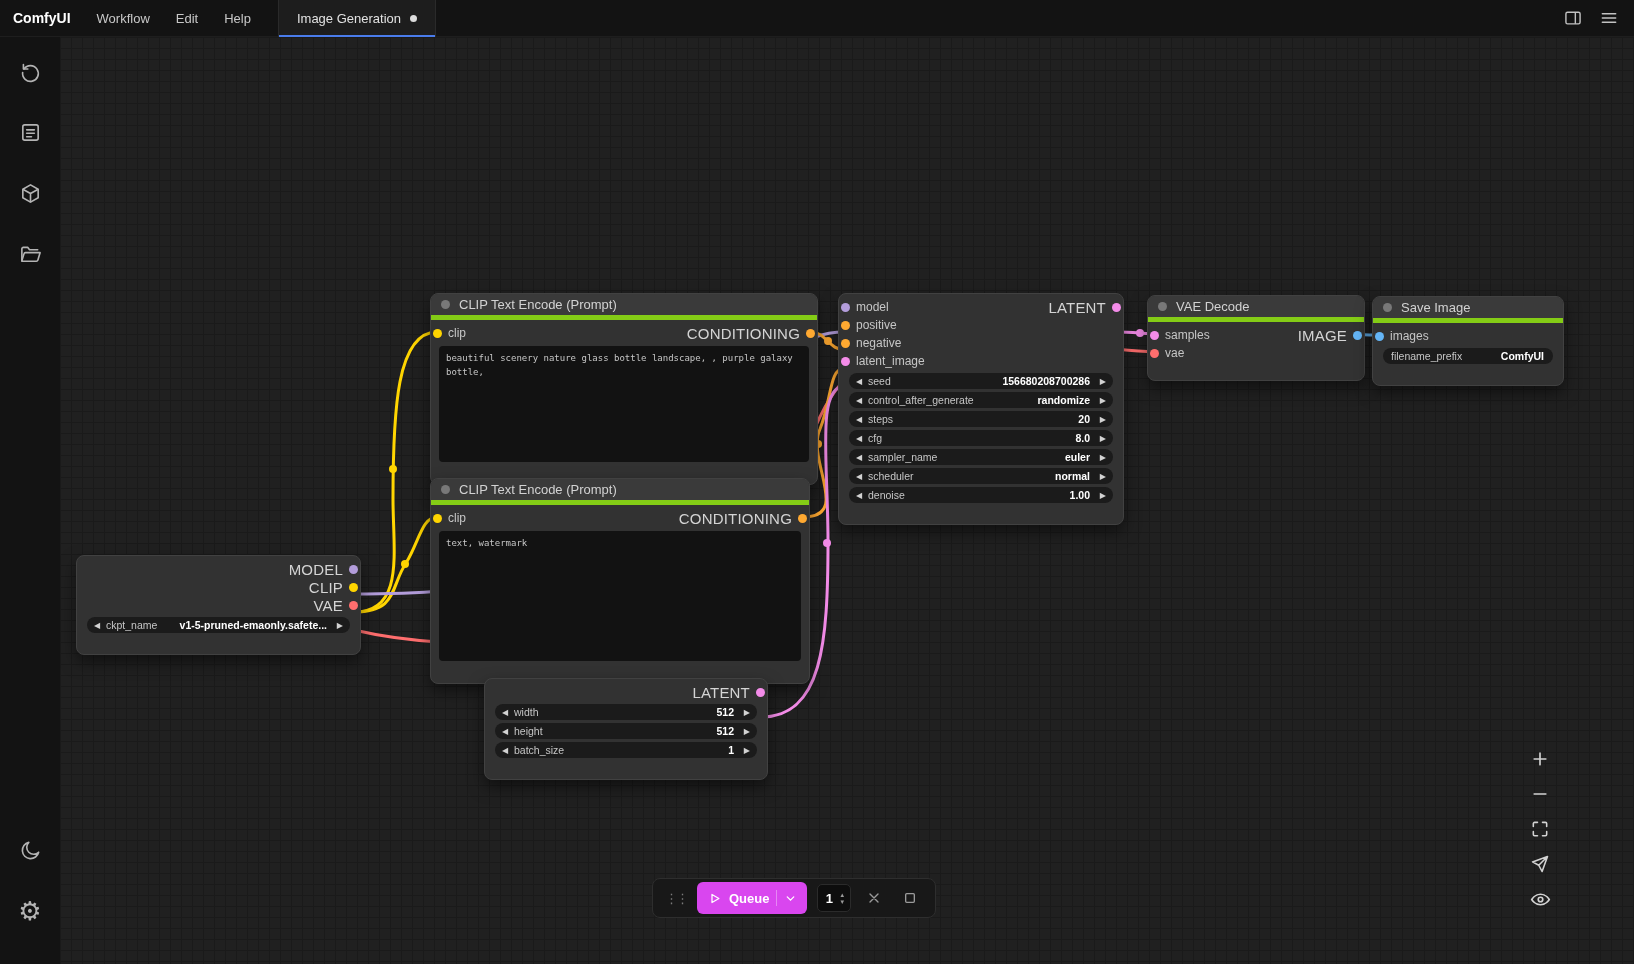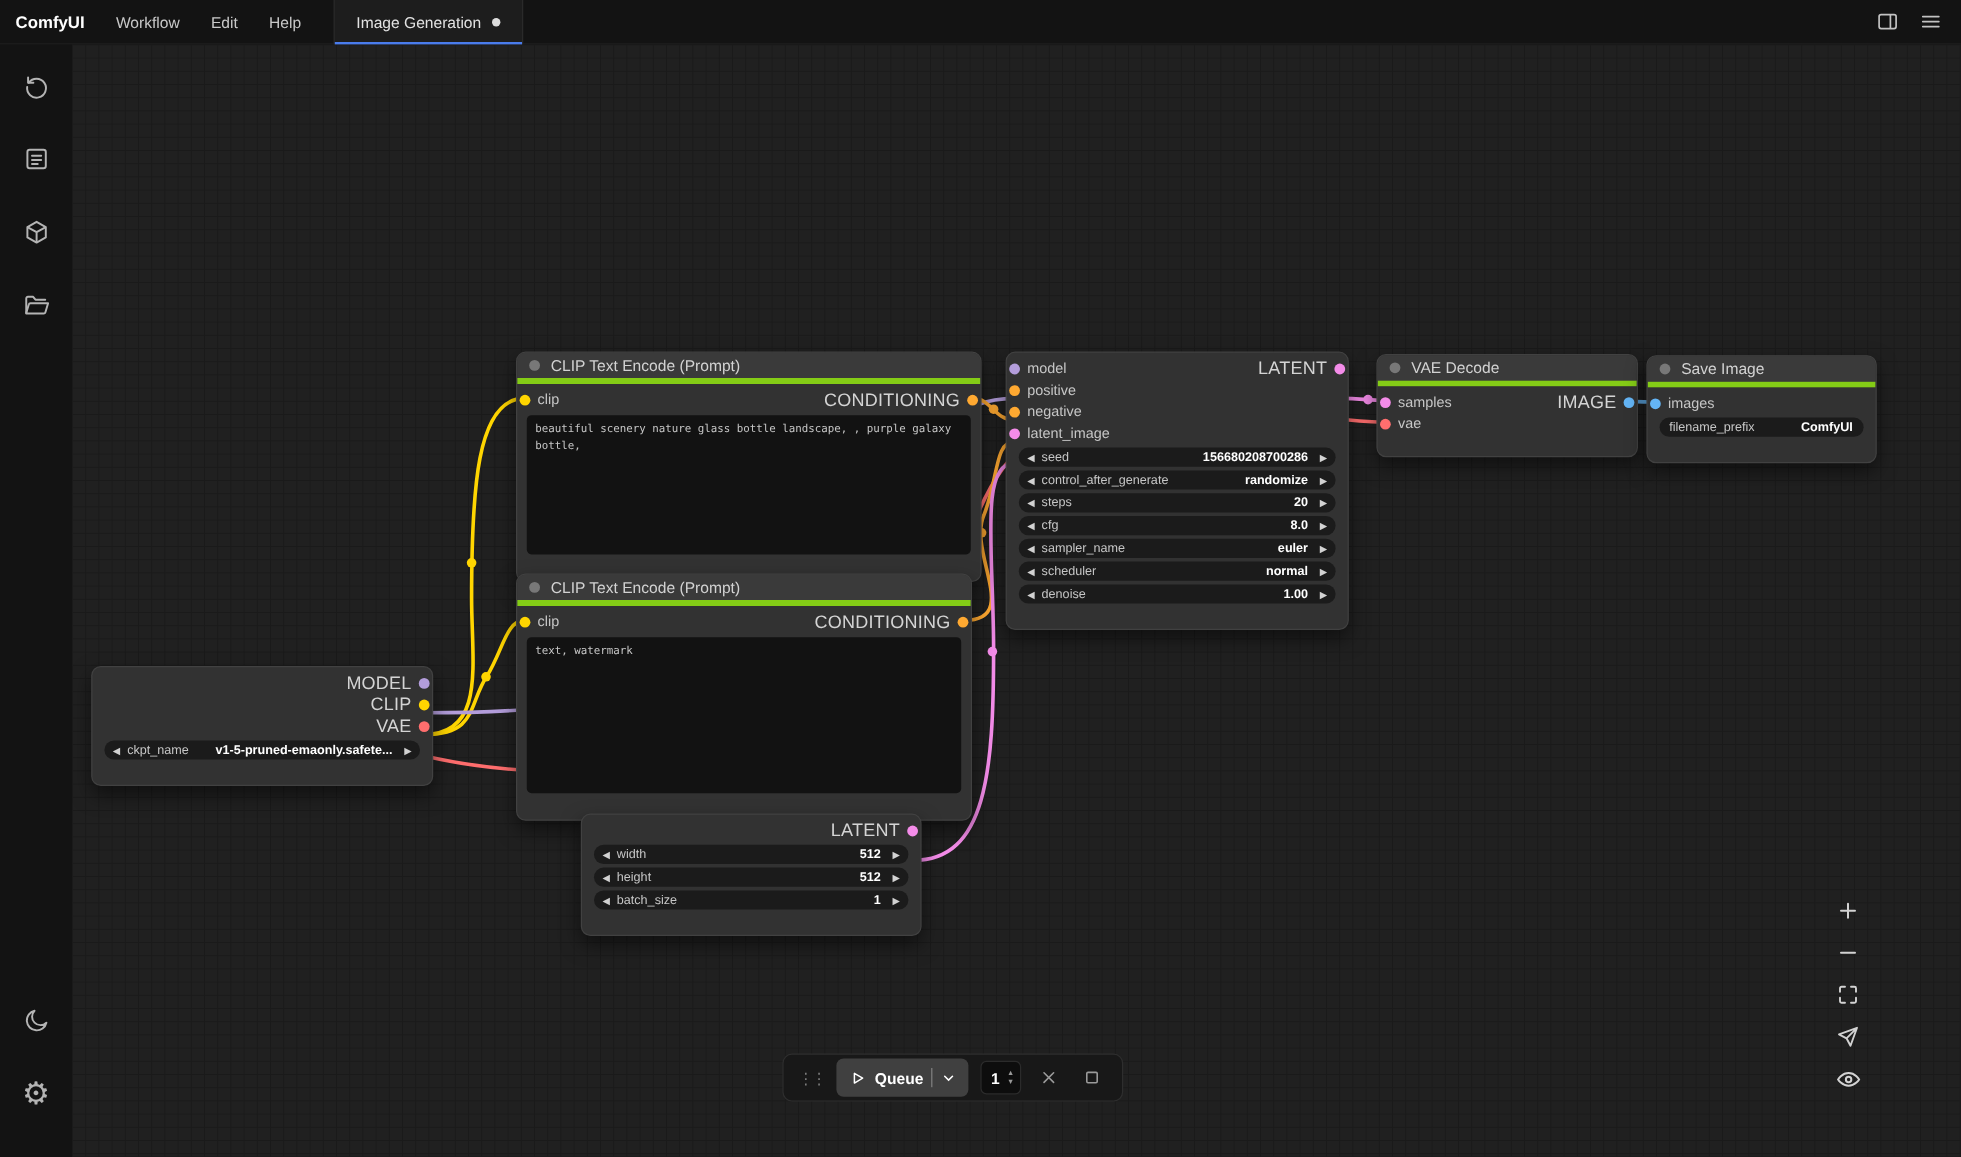--- a/index.html
+++ b/index.html
@@ -67,21 +67,21 @@
   .widget.plain .w-value{margin-right:2px;}
   .textwidget{margin:4px 8px;background:#121212;border-radius:4px;color:#c6c6c6;
     font-family:"DejaVu Sans Mono",monospace;font-size:9px;line-height:1.6;
     padding:5px 7px;overflow:hidden;cursor:text;}
 
   
   .queue-bar{position:absolute;left:592px;top:841px;height:40px;background:#181818;
     border:1px solid #2e2e2e;border-radius:8px;display:flex;align-items:center;
     gap:10px;padding:0 12px;z-index:20;}
   .drag-dots{color:#7c7c7c;font-size:13px;letter-spacing:-2px;cursor:grab;}
-  .queue-btn{height:28px;background:#404040;border-radius:6px;display:flex;align-items:center;
+  .queue-btn{height:28px;background:#d946ef;border-radius:6px;display:flex;align-items:center;
     gap:7px;padding:16px 10px;color:#ffffff;font-size:13px;font-weight:600;cursor:pointer;}
   .q-divider{width:1px;height:16px;background:rgba(255,255,255,.35);}
   .count-box{height:28px;background:#0d0d0d;border:1px solid #2b2b2b;border-radius:5px;
     display:flex;align-items:center;padding:0 6px;gap:6px;cursor:text;}
   .count{color:#ffffff;font-size:13px;font-weight:700;min-width:10px;text-align:center;}
   .steppers{display:flex;flex-direction:column;line-height:7px;font-size:7px;color:#9a9a9a;}
   .steppers span{cursor:pointer;}
   .qb-icon{width:26px;height:26px;display:flex;align-items:center;justify-content:center;
     color:#9a9a9a;cursor:pointer;}
 

